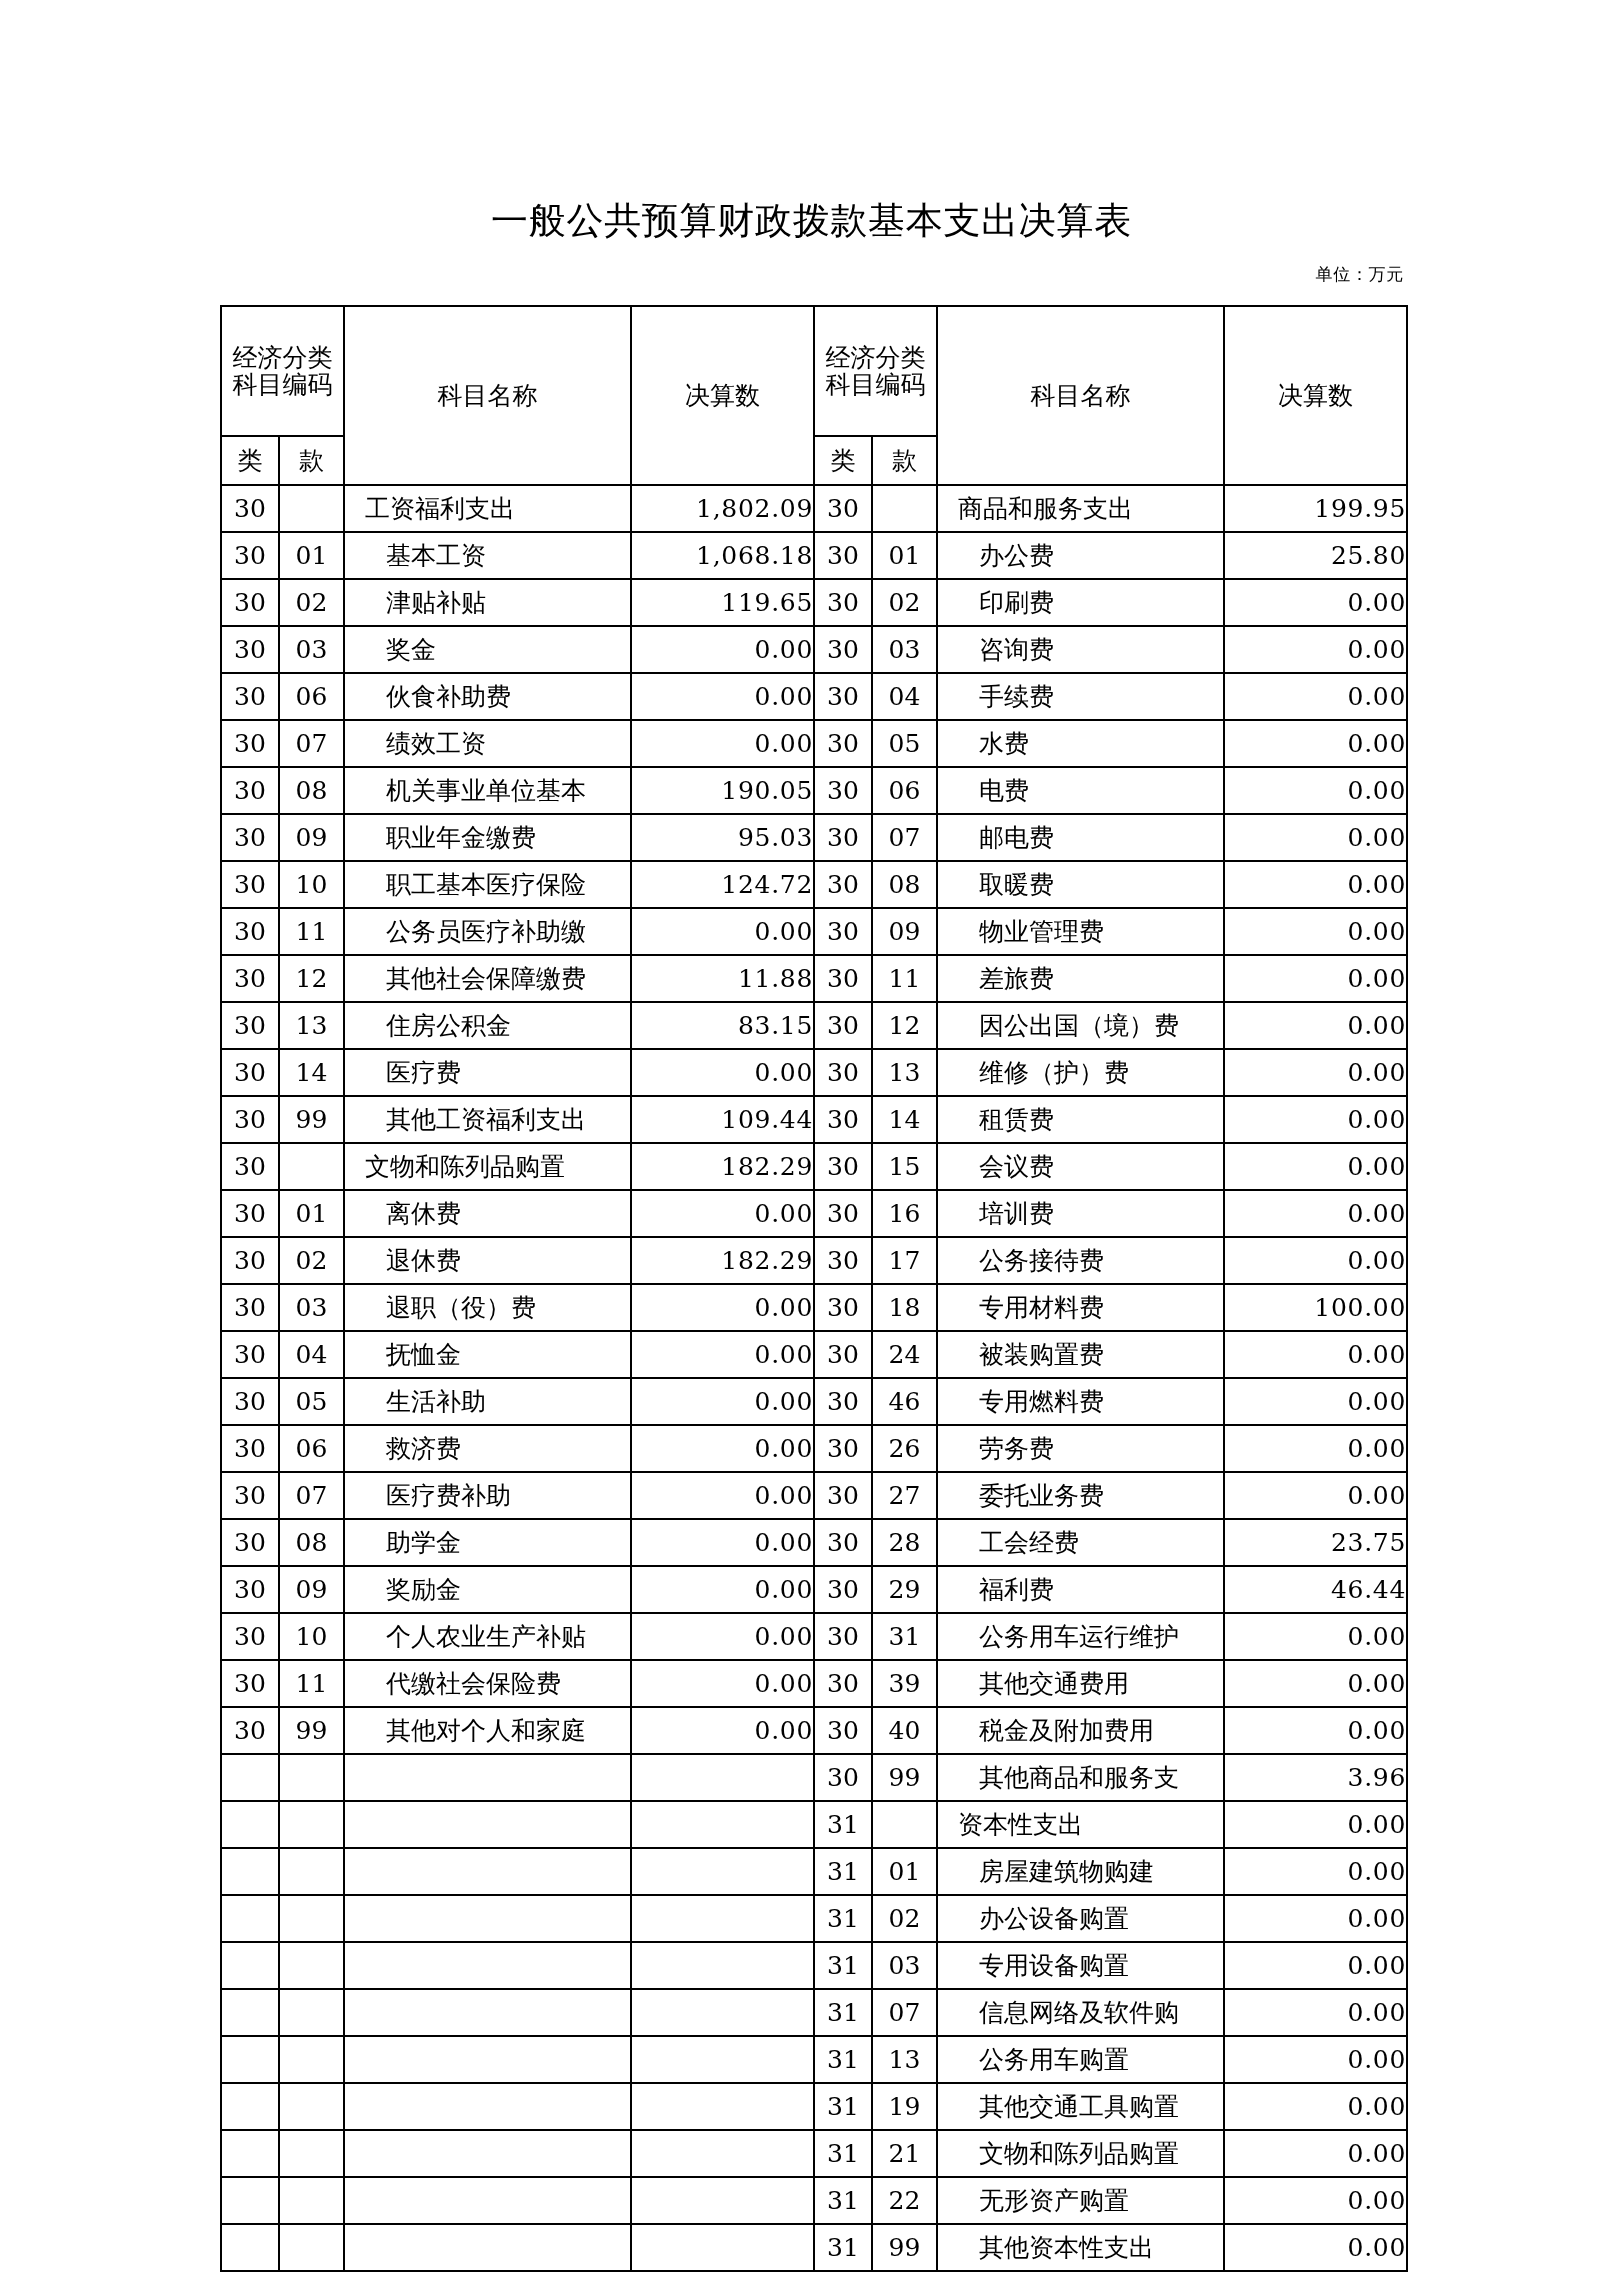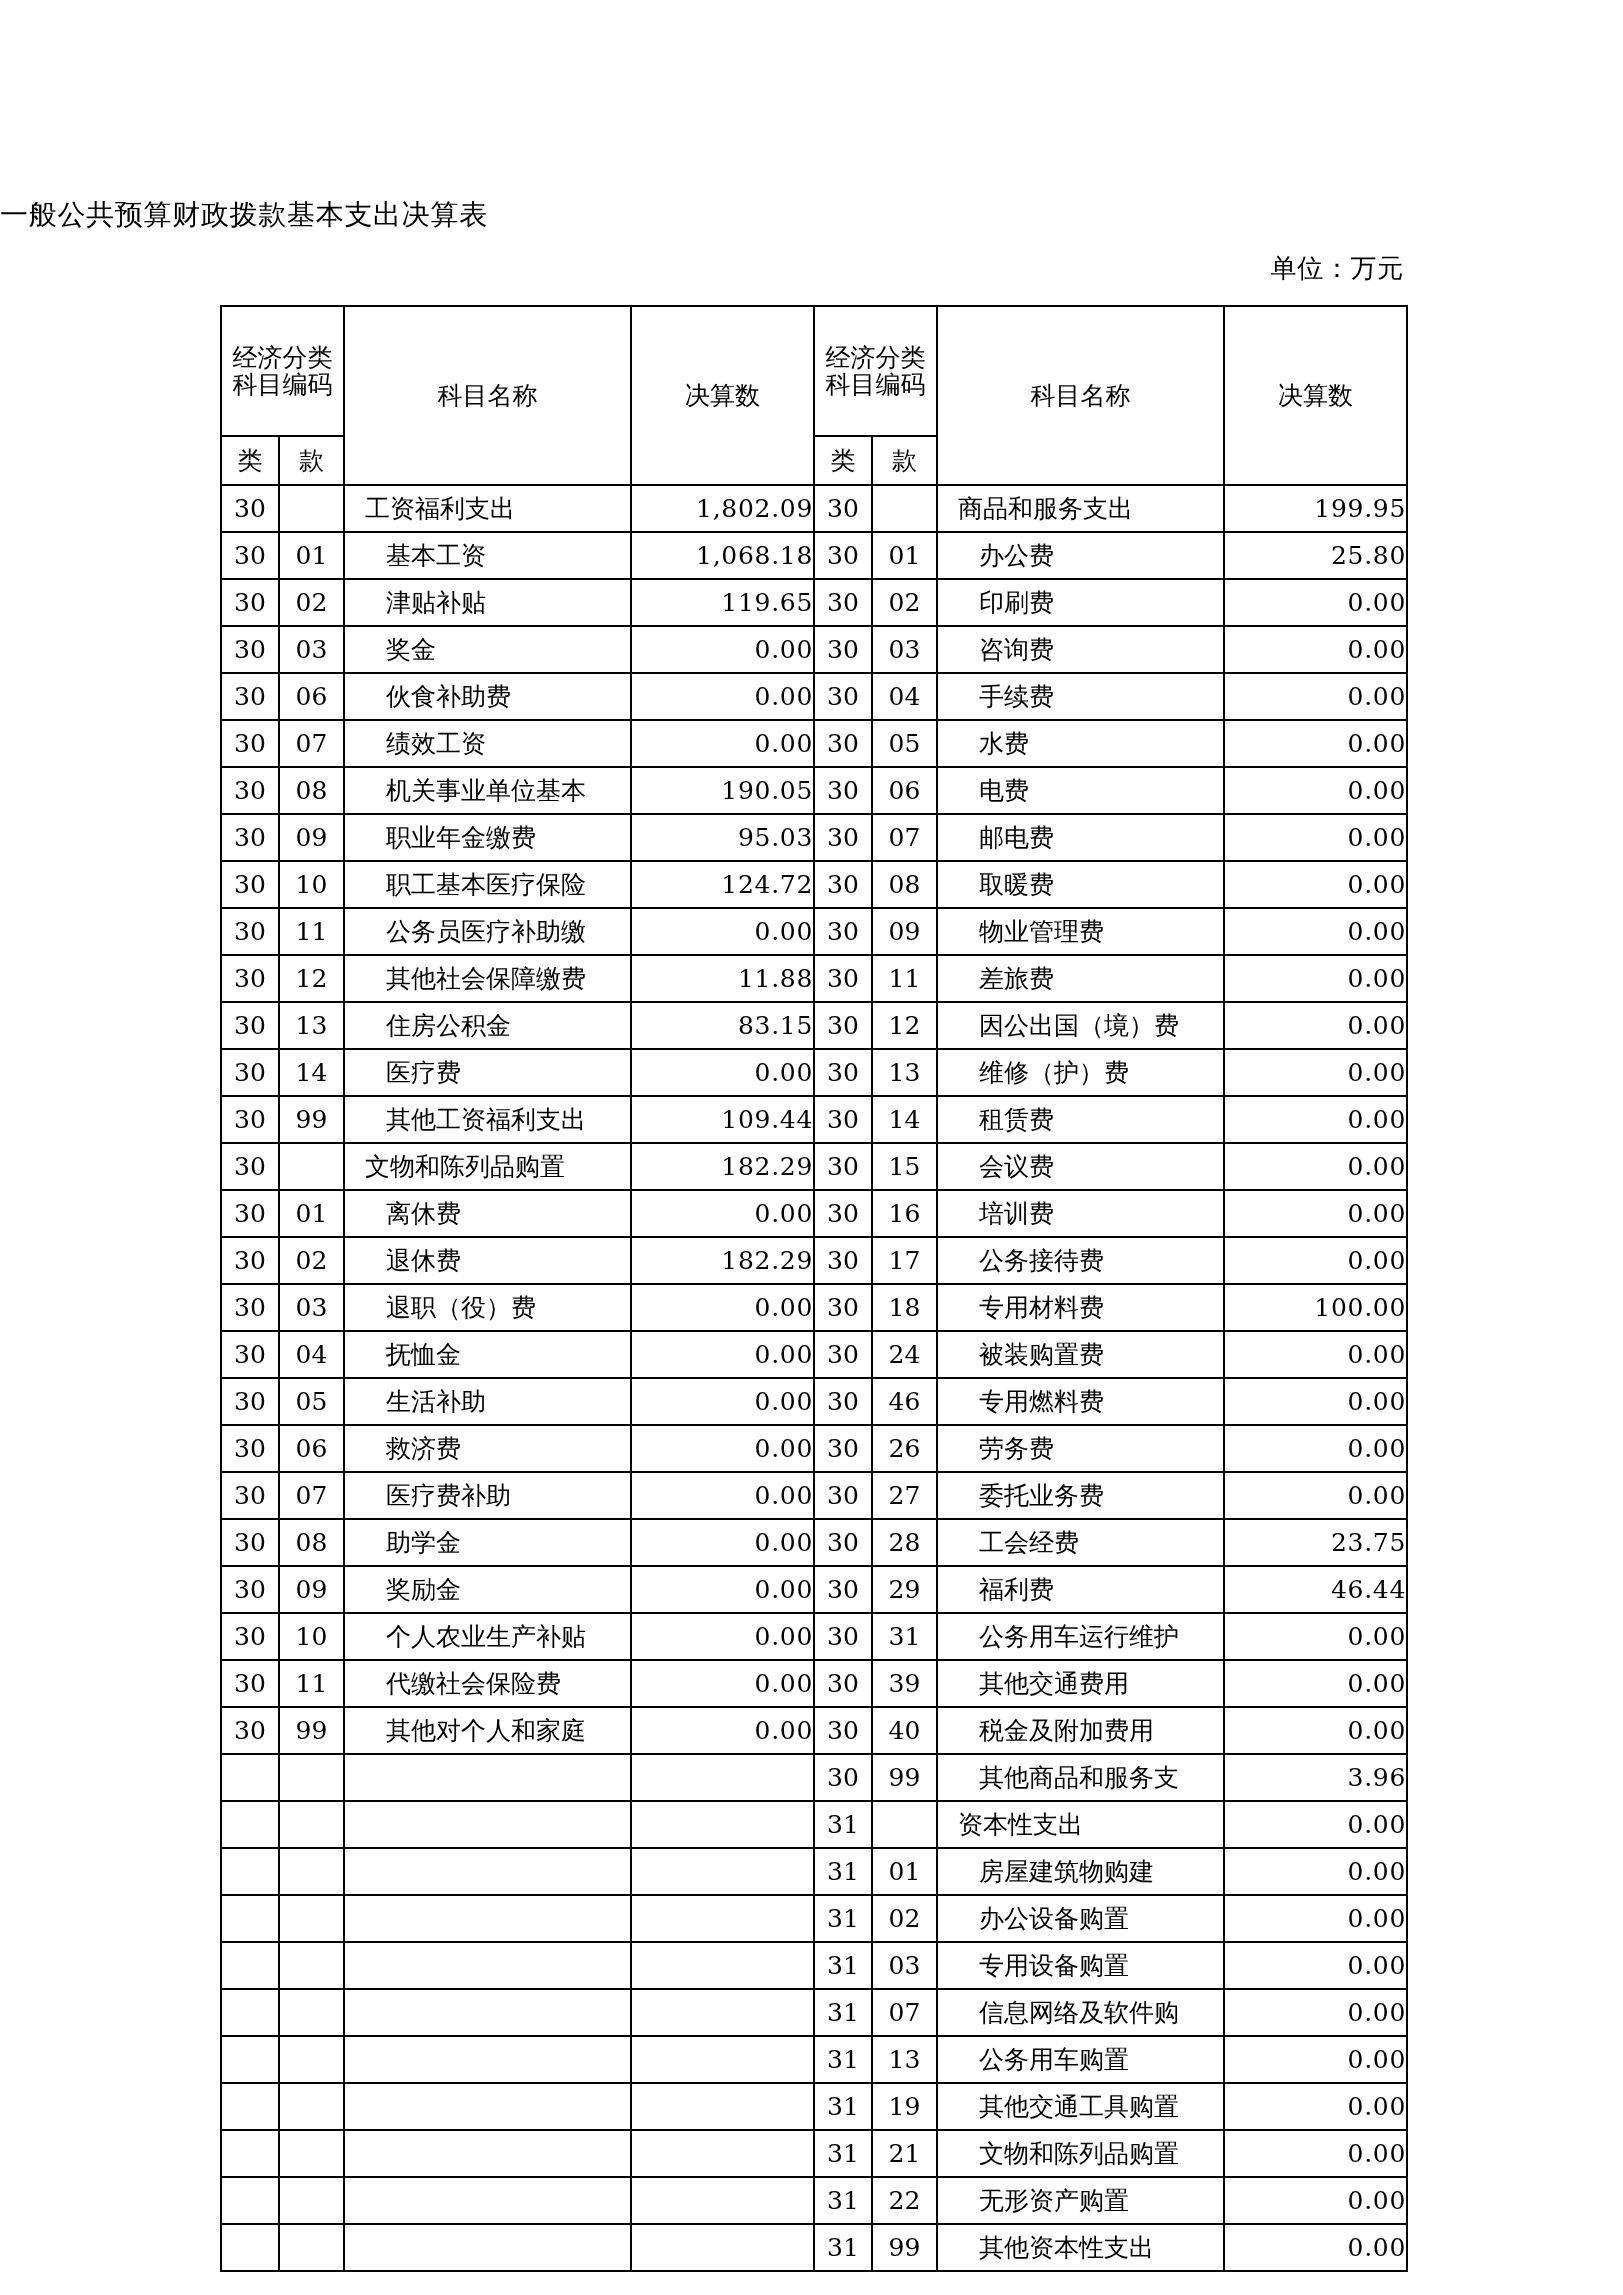--- a/index.html
+++ b/index.html
@@ -15,31 +15,31 @@
     position: relative;
   }
   .page {
     width: 1623px;
     height: 2295px;
     box-sizing: border-box;
     padding: 0;
     position: relative;
   }
   .doc-title {
-    text-align: left;
-    font-size: 28px;
+    text-align: center;
+    font-size: 37px;
     letter-spacing: 0.7px;
     margin: 0;
     padding-top: 196px;
     font-weight: normal;
     font-family: "DejaVu Serif", "Liberation Serif", serif;
   }
   .unit-line {
     text-align: right;
-    font-size: 26px;
+    font-size: 17px;
     padding-right: 219px;
     padding-top: 17px;
     padding-bottom: 9.2px;
     letter-spacing: 0.7px;
   }
   .table-wrap {
     padding: 0 217px 0 220px;
   }
   table.fin {
     border-collapse: collapse;

